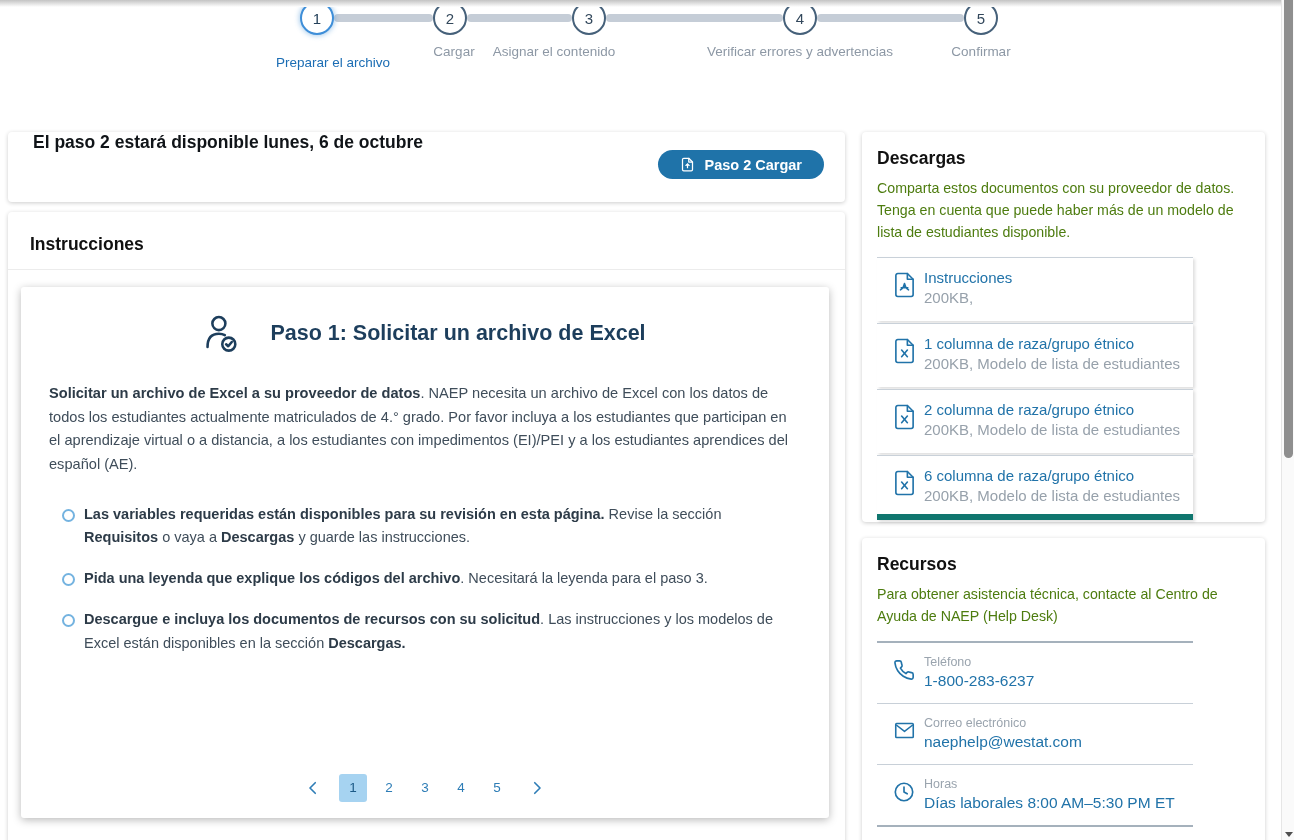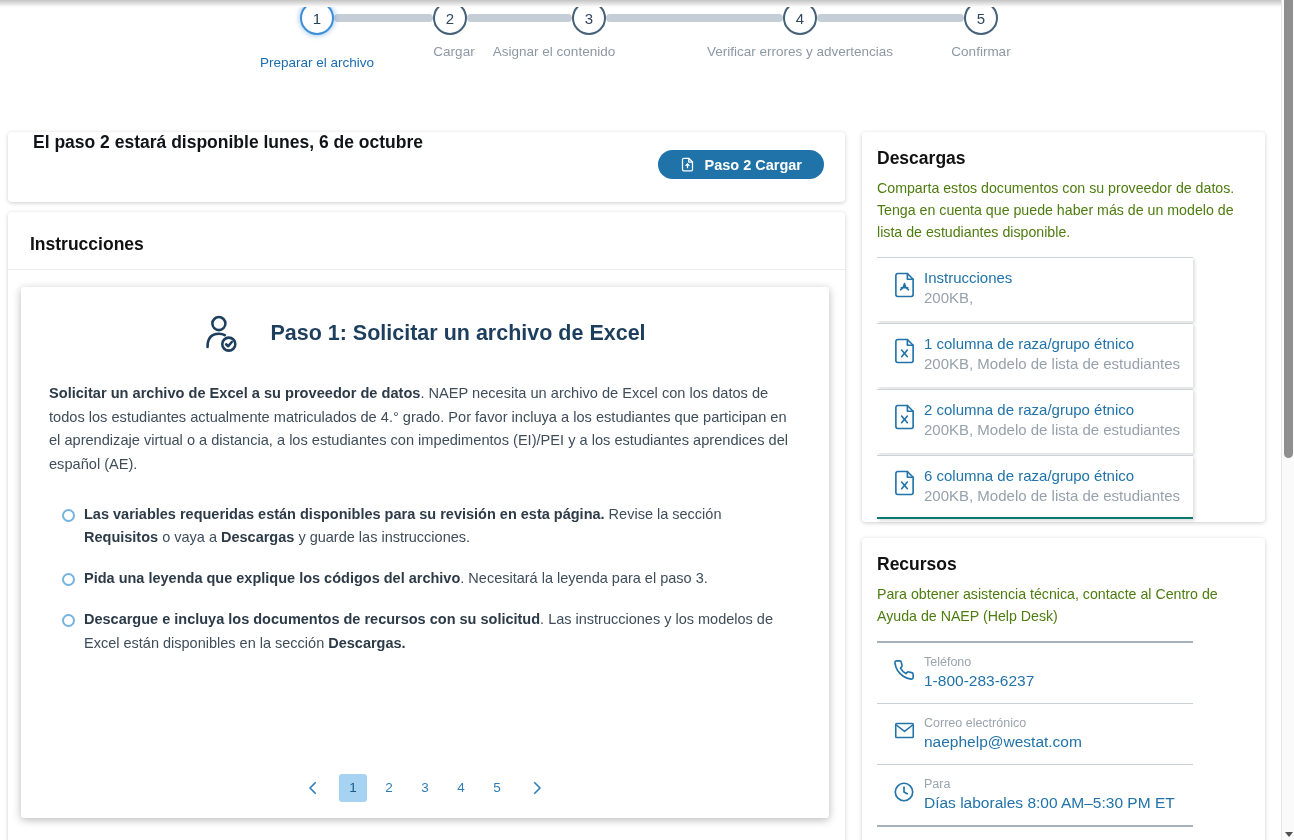--- a/index.html
+++ b/index.html
@@ -54,21 +54,21 @@
   .pg-chev { width:24px; height:28px; display:flex; align-items:center;
     justify-content:center; cursor:pointer; margin:0 6px; }
 
   
   .dl-card { left:862px; top:132px; width:403px; height:390px; padding:16px 16px 0 15px; }
   .side-desc { margin-top:8px; font-size:14.2px; line-height:1.55; color:#4d7c0f; }
   .dl-list { margin-top:14px; width:316px; }
   .dl-item { position:relative; min-height:64px; background:#fff; margin-bottom:2px;
     border-top:1px solid #c9d1d9; box-shadow:2px 2px 3px rgba(0,0,0,.13);
     padding:11px 8px 10px 47px; cursor:pointer; }
-  .dl-item:last-child { border-bottom:2px solid #0f766e; }
+  .dl-item:last-child { border-bottom:6px solid #0f766e; }
   .dl-icon { position:absolute; left:16px; top:14px; }
   .dl-title { font-size:15px; color:#2173a9; }
   .dl-meta { margin-top:3px; font-size:15px; color:#97a1ab; }
 
   .res-card { left:862px; top:538px; width:403px; height:330px; padding:16px 16px 0 15px; }
   .res-list { margin-top:14px; width:316px; border-top:2px solid #a5b1bc; }
   .res-item { position:relative; padding:12px 4px 13px 47px; border-bottom:1px solid #c8d0d8; }
   .res-item:last-child { border-bottom:2px solid #a5b1bc; }
   .res-icon { position:absolute; left:16px; top:16px; }
   .res-label { font-size:12.5px; color:#9aa4ae; }
@@ -95,21 +95,21 @@
   <div class="conn" style="left:467px;width:105px;"></div>
   <div class="conn" style="left:606px;width:177px;"></div>
   <div class="conn" style="left:817px;width:147px;"></div>
 
   <div class="step-circle active" style="left:300px;">1</div>
   <div class="step-circle" style="left:433px;">2</div>
   <div class="step-circle" style="left:572px;">3</div>
   <div class="step-circle" style="left:783px;">4</div>
   <div class="step-circle" style="left:964px;">5</div>
 
-  <div class="step-label active" style="left:317px;">Preparar el archivo</div>
+  <div class="step-label active" style="left:333px;">Preparar el archivo</div>
   <div class="step-label" style="left:454px;">Cargar</div>
   <div class="step-label" style="left:554px;">Asignar el contenido</div>
   <div class="step-label" style="left:800px;">Verificar errores y advertencias</div>
   <div class="step-label" style="left:981px;">Confirmar</div>
 </div>
 
 <div class="card banner-card">
   <div class="banner-title">El paso 2 estará disponible lunes, 6 de octubre</div>
   <button class="banner-btn">
     <span>
@@ -254,21 +254,21 @@
       <div class="res-value">naephelp@westat.com</div>
     </div>
 
     <div class="res-item">
       <span class="res-icon">
         <svg width="22" height="22" viewBox="0 0 24 24" fill="none" stroke="#2173a9" stroke-width="1.8" stroke-linecap="round" stroke-linejoin="round">
           <circle cx="12" cy="12" r="9.5"></circle>
           <polyline points="12 6.5 12 12 15.5 14"></polyline>
         </svg>
       </span>
-      <div class="res-label">Para</div>
+      <div class="res-label">Horas</div>
       <div class="res-value">Días laborales 8:00 AM–5:30 PM ET</div>
     </div>
   </div>
 </div>
 
 <div class="scrollbar">
   <div class="scroll-thumb"></div>
   <div class="scroll-arrow-down"></div>
 </div>
 

